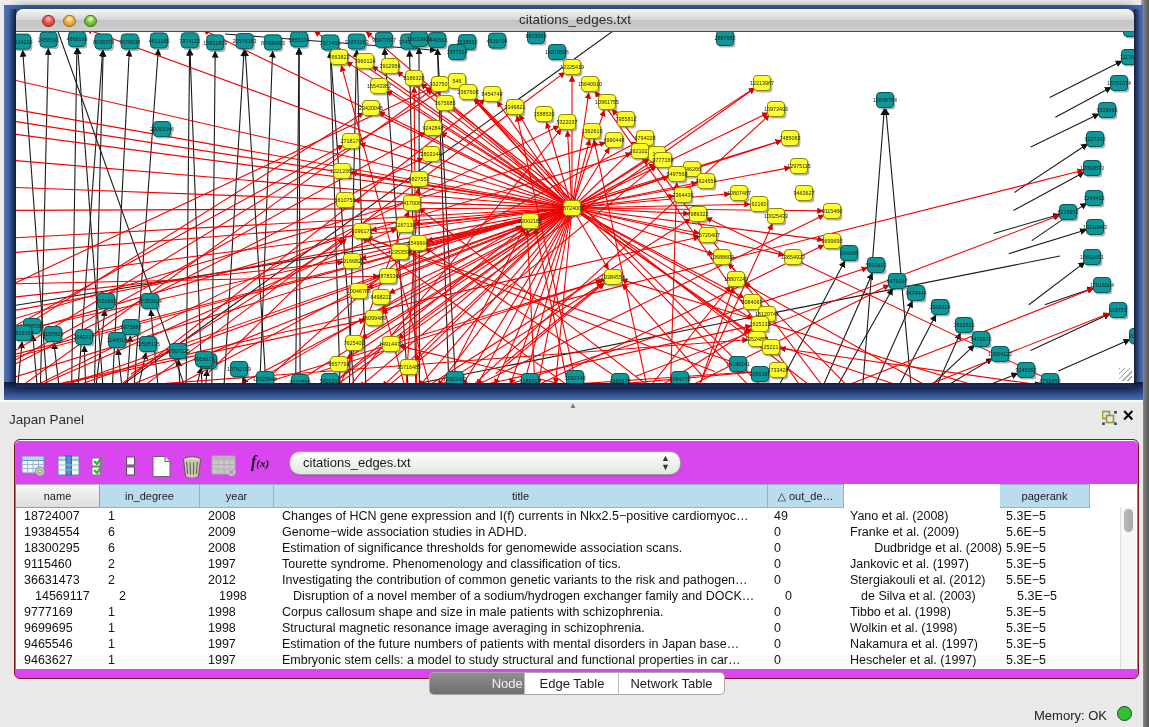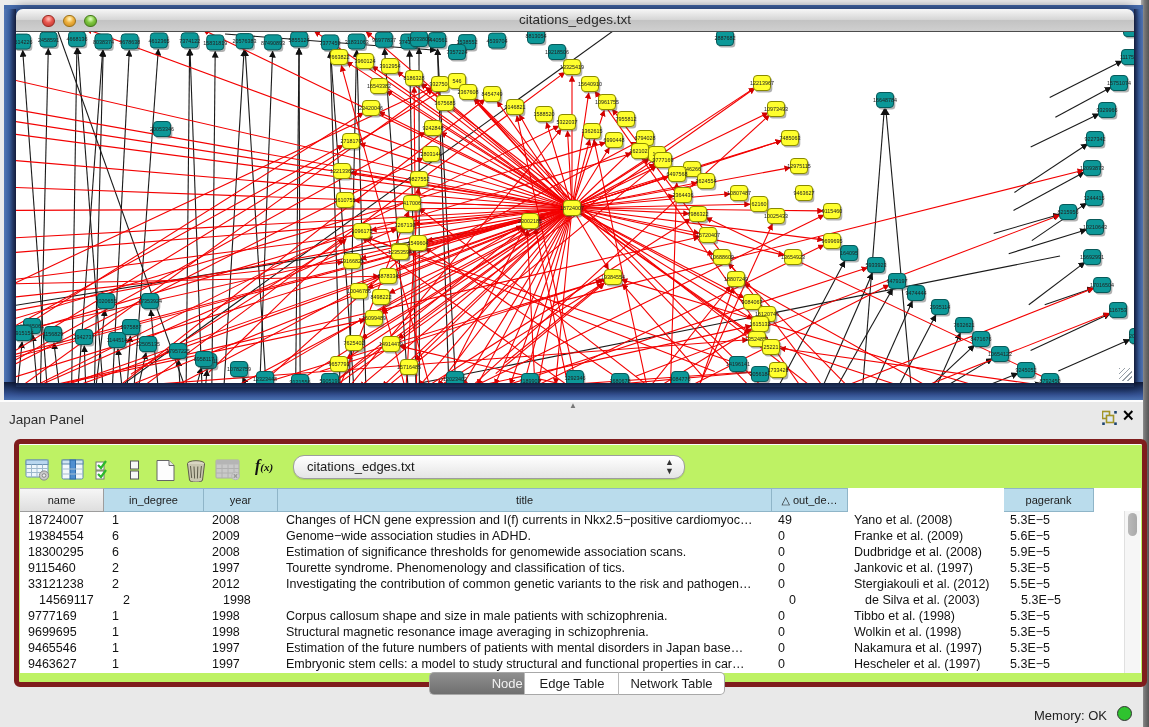--- a/index.html
+++ b/index.html
@@ -15,21 +15,21 @@
 .tl{position:absolute;top:5.5px;width:10.5px;height:10.5px;border-radius:50%;}
 #tl1{left:26px;background:radial-gradient(circle at 50% 30%,#ffb0a8 8%,#e8564e 45%,#c03830 90%);border:1px solid #9a2b24;}
 #tl2{left:47px;background:radial-gradient(circle at 50% 30%,#ffeeb0 8%,#eeb03e 45%,#cc8c22 90%);border:1px solid #9d7218;}
 #tl3{left:68px;background:radial-gradient(circle at 50% 30%,#d4f8b0 8%,#7ec53e 45%,#5a9e26 90%);border:1px solid #45791c;}
 #canvas{position:absolute;left:0;top:23px;width:1118px;height:351px;background:#fff;overflow:hidden;}
 #grip{position:absolute;right:2px;bottom:2px;width:13px;height:13px;background:repeating-linear-gradient(315deg,transparent 0 2.6px,#98a0a8 2.6px 3.7px);}
 #tpanel{position:absolute;left:0;top:400px;width:1143px;height:327px;background:#e9e9e9;border-top:2px solid #fdfdfd;}
 #tphead{position:absolute;left:0;top:0;width:100%;height:34px;}
 #tphead .t{position:absolute;left:9px;top:10px;font-size:13.5px;color:#2e2e2e;}
 #tpclose{position:absolute;left:1122px;top:5px;font-size:15px;font-weight:bold;color:#000;transform:scaleY(1.05);}
-#tpbody{position:absolute;left:14px;top:37px;width:1123px;height:238px;background:#bef264;border:5px solid #7f1d1d;border-radius:6px;box-shadow:inset 0 1px 0 #fbfbfb;}
+#tpbody{position:absolute;left:14px;top:37px;width:1123px;height:238px;background:#d946ef;border:1px solid #7f1d1d;border-radius:6px;box-shadow:inset 0 1px 0 #fbfbfb;}
 .tbi{position:absolute;top:15px;}
 #combo{position:absolute;left:274px;top:11px;width:390px;height:22px;border:1px solid #9d9d9d;border-radius:11px;background:linear-gradient(#ffffff,#efefef 60%,#e4e4e4);box-shadow:0 1px 1px rgba(0,0,0,0.12);}
 #combo .ct{position:absolute;left:13px;top:3px;font-size:13px;color:#1a1a1a;}
 #combo .ar{position:absolute;right:10px;top:2px;font-size:9px;color:#333;line-height:9px;text-align:center;}
 #tbl{position:absolute;left:1px;top:44px;width:1121px;height:185px;background:#fff;overflow:hidden;}
 #thead{position:absolute;left:0;top:0;height:23px;width:100%;}
 .hc{position:absolute;top:0;height:22px;border-right:1px solid #8fb5c8;border-top:1px solid #8fb5c8;border-bottom:1px solid #8fb5c8;background:#badcec;font-size:11px;color:#1c1c1c;text-align:center;line-height:22px;overflow:hidden;}
 .hg{background:linear-gradient(#f6f6f6,#dedede);border-right:1px solid #9d9d9d;border-top:1px solid #bbb;border-bottom:1px solid #9d9d9d;}
 .rw{position:absolute;left:0;width:100%;height:16px;font-size:12.5px;color:#111;white-space:nowrap;}
 .rw div{position:absolute;top:0;height:16px;line-height:16px;overflow:hidden;}
@@ -837,45 +837,46 @@
           <div style="left:758px;width:72px;">0</div>
           <div style="left:834px;width:152px;">Franke et al. (2009)</div>
           <div style="left:990px;width:90px;">5.6E−5</div>
         </div>
 <div class="rw" style="top:56px;">
           <div style="left:8px;width:80px;">18300295</div>
           <div style="left:92px;width:96px;">6</div>
           <div style="left:192px;width:70px;">2008</div>
           <div style="left:266px;width:488px;">Estimation of significance thresholds for genomewide association scans.</div>
           <div style="left:758px;width:72px;">0</div>
-          <div style="left:834px;width:152px;">Dudbridge et al. (2008)</div>
+          <div style="left:834px;width:152px;text-align:right;">Dudbridge et al. (2008)</div>
           <div style="left:990px;width:90px;">5.9E−5</div>
         </div>
 <div class="rw" style="top:72px;">
           <div style="left:8px;width:80px;">9115460</div>
           <div style="left:92px;width:96px;">2</div>
           <div style="left:192px;width:70px;">1997</div>
           <div style="left:266px;width:488px;">Tourette syndrome. Phenomenology and classification of tics.</div>
           <div style="left:758px;width:72px;">0</div>
           <div style="left:834px;width:152px;">Jankovic et al. (1997)</div>
           <div style="left:990px;width:90px;">5.3E−5</div>
         </div>
 <div class="rw" style="top:88px;">
-          <div style="left:8px;width:80px;">33121238</div>
+          <div style="left:8px;width:80px;">36631473</div>
           <div style="left:92px;width:96px;">2</div>
           <div style="left:192px;width:70px;">2012</div>
           <div style="left:266px;width:488px;">Investigating the contribution of common genetic variants to the risk and pathogen…</div>
           <div style="left:758px;width:72px;">0</div>
           <div style="left:834px;width:152px;">Stergiakouli et al. (2012)</div>
           <div style="left:990px;width:90px;">5.5E−5</div>
         </div>
 <div class="rw" style="top:104px;margin-left:11px;">
           <div style="left:8px;width:80px;">14569117</div>
           <div style="left:92px;width:96px;">2</div>
           <div style="left:192px;width:70px;">1998</div>
+          <div style="left:266px;width:488px;">Disruption of a novel member of a sodium/hydrogen exchanger family and DOCK…</div>
           <div style="left:758px;width:72px;">0</div>
           <div style="left:834px;width:152px;">de Silva et al. (2003)</div>
           <div style="left:990px;width:90px;">5.3E−5</div>
         </div>
 <div class="rw" style="top:120px;">
           <div style="left:8px;width:80px;">9777169</div>
           <div style="left:92px;width:96px;">1</div>
           <div style="left:192px;width:70px;">1998</div>
           <div style="left:266px;width:488px;">Corpus callosum shape and size in male patients with schizophrenia.</div>
           <div style="left:758px;width:72px;">0</div>

